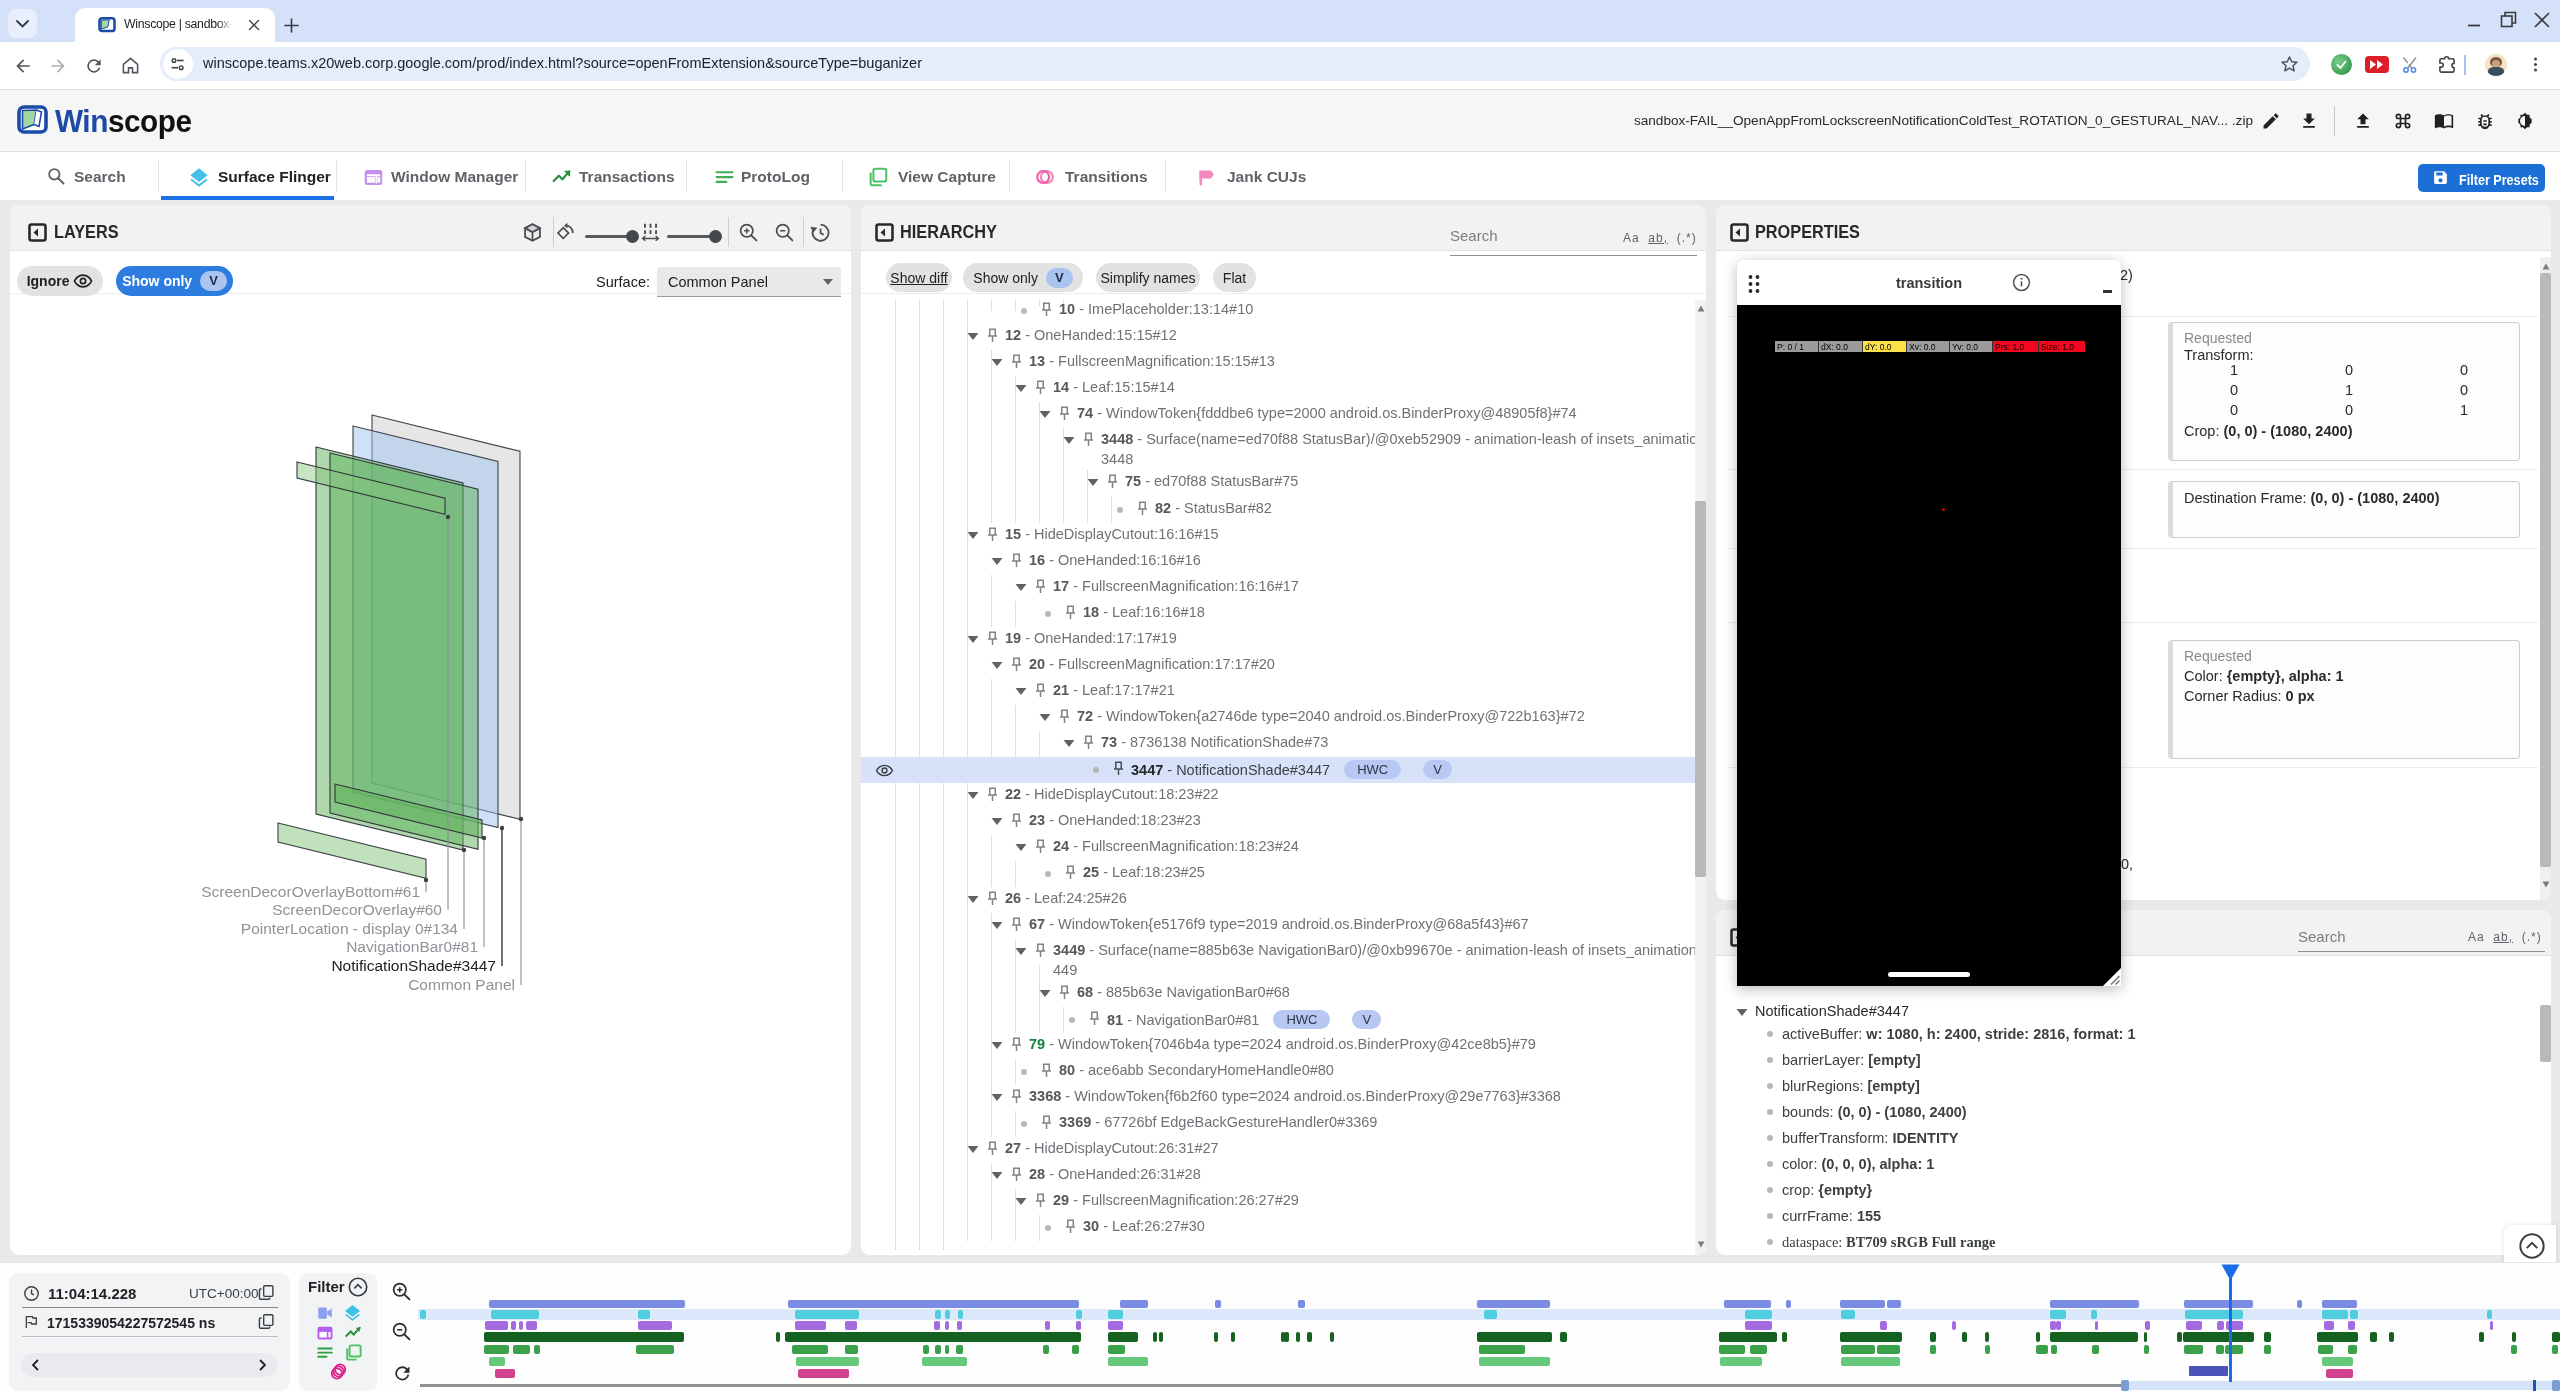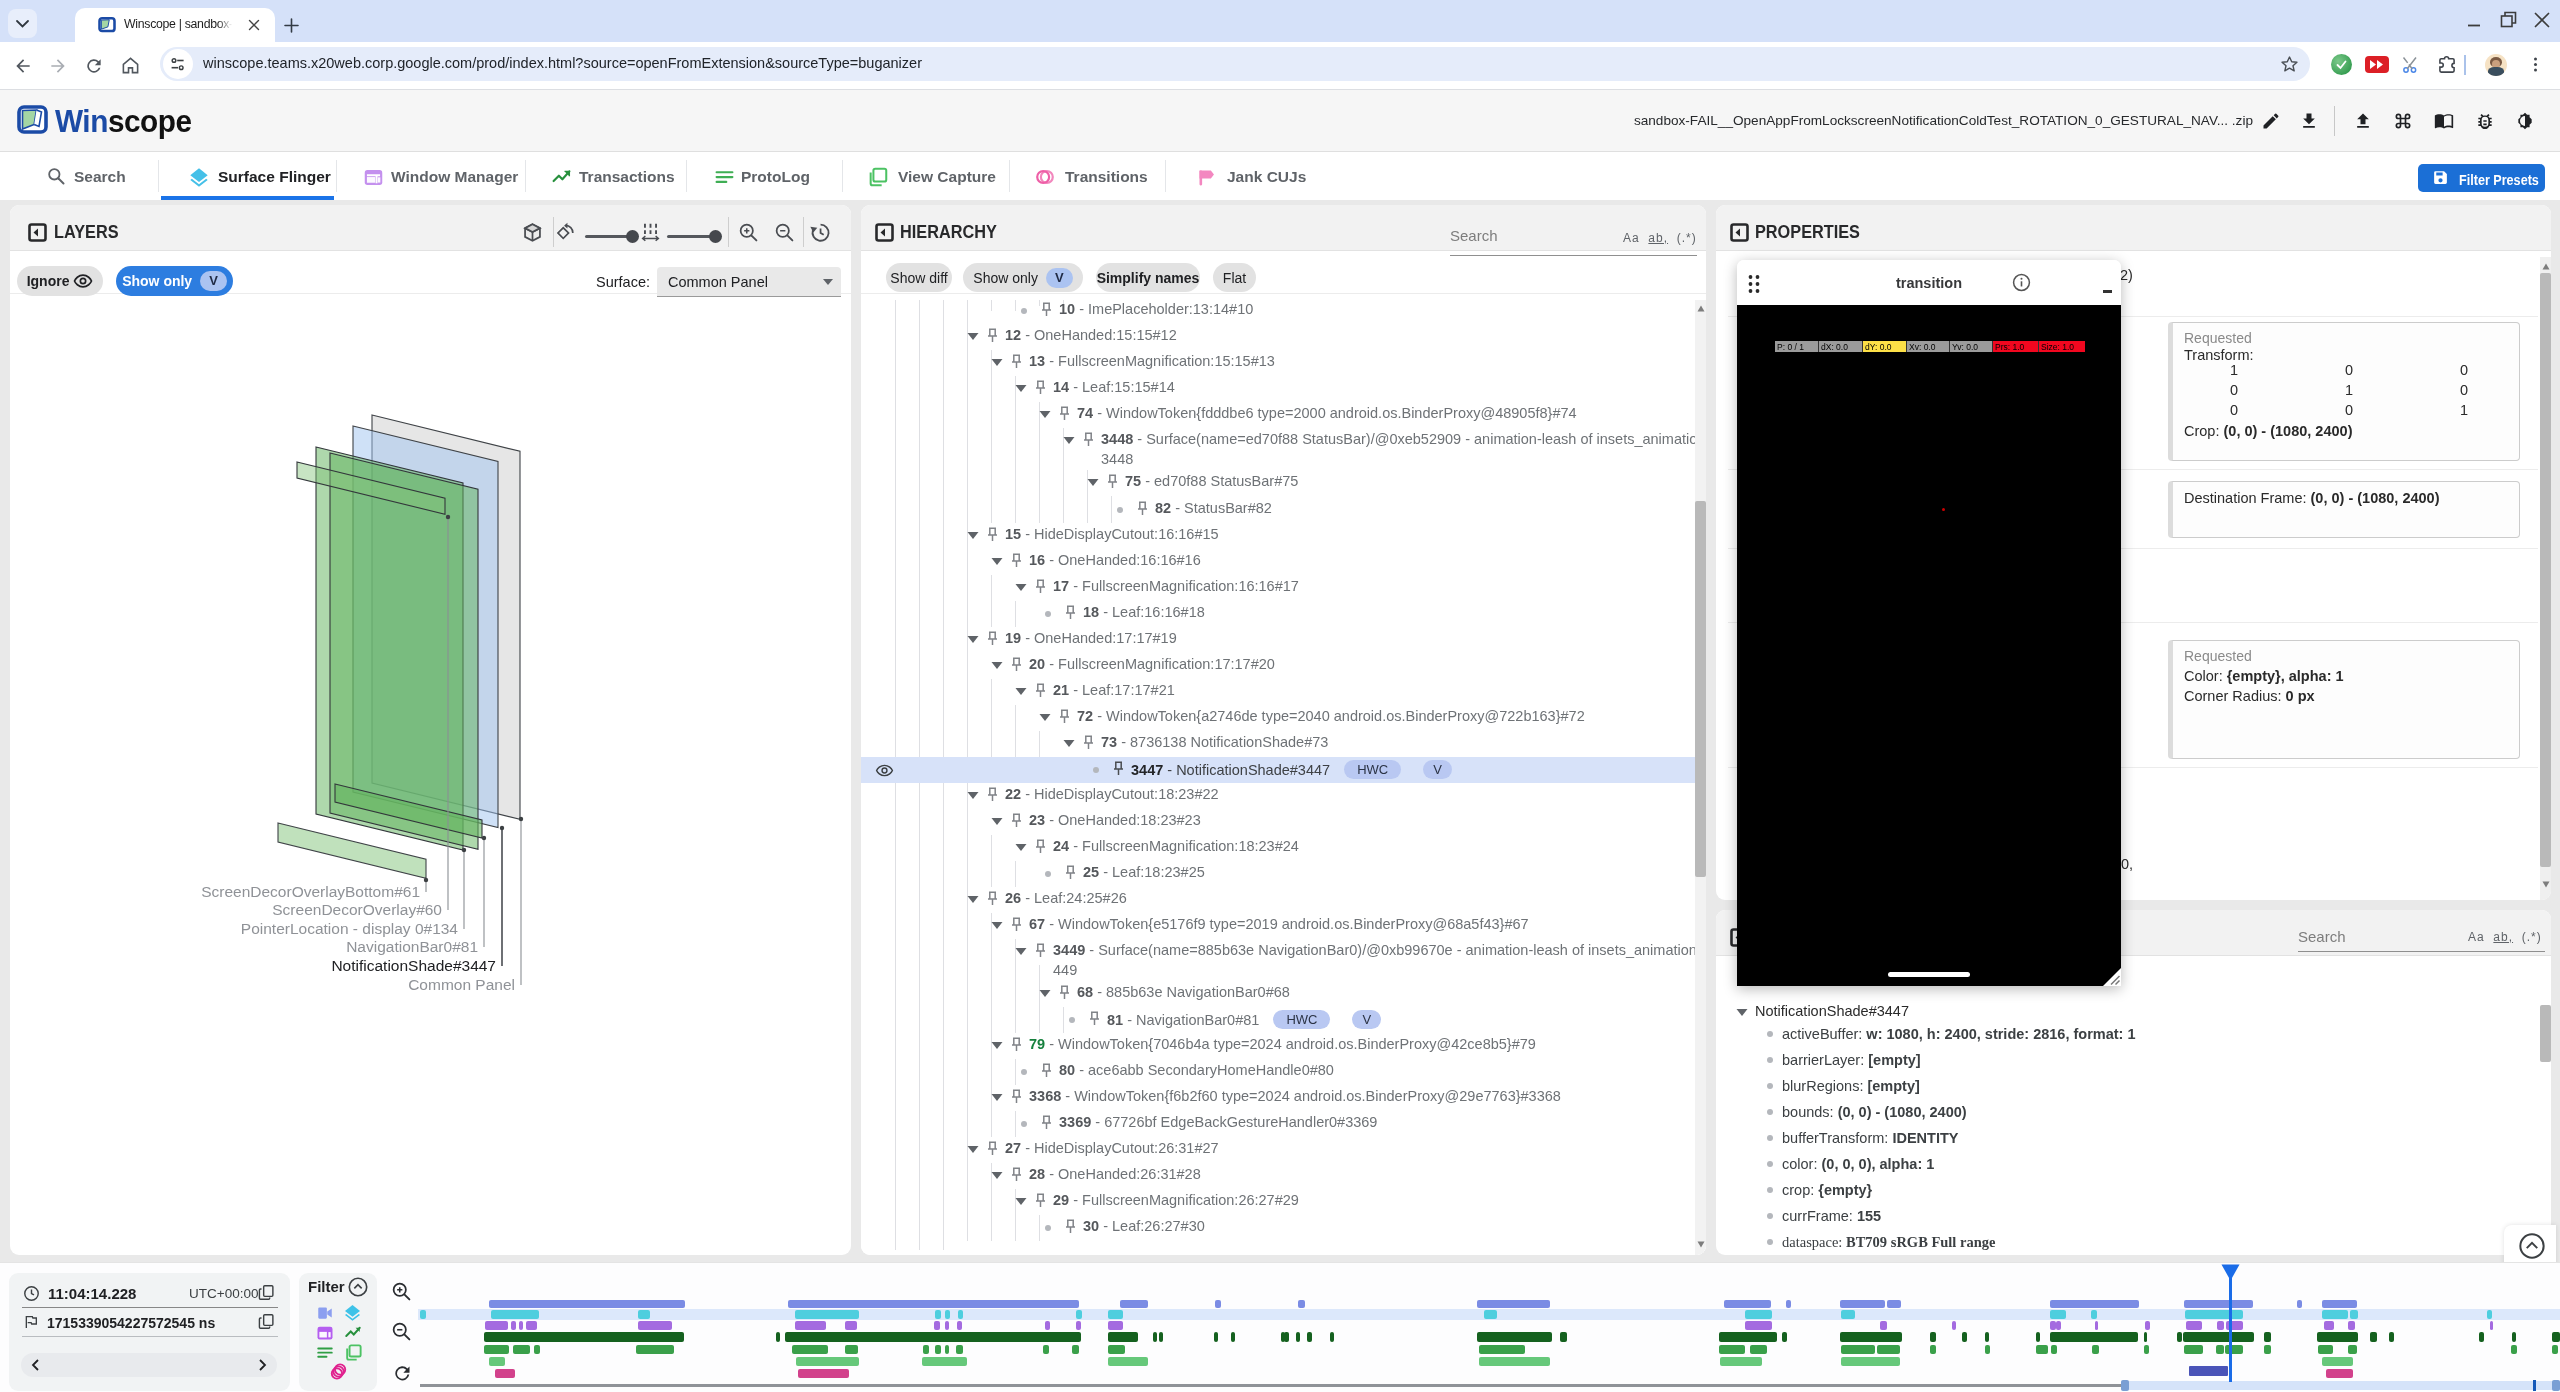--- a/index.html
+++ b/index.html
@@ -292,23 +292,23 @@
  <div class="phead" style="height:46px;"></div>
  <div class="abs" style="left:0;right:0;top:47px;height:42px;background:#fff;border-bottom:1px solid #ececec;"></div>
  <svg class="abs" style="left:14px;top:18px" width="19" height="19" viewBox="0 0 19 19">
       <rect x="1.5" y="1.5" width="16" height="16" rx="2" fill="none" stroke="#28292b" stroke-width="2.6"></rect>
       <path d="M10 5.5 L5.5 9.5 L10 13.5 Z" fill="#28292b"></path>
     </svg>
  <div class="ptitle" style="left:39px;top:16px;">HIERARCHY</div>
  <div class="srch" style="left:589px;top:22px;">Search</div>
  <div class="srchline" style="left:589px;top:50px;width:247px;"></div>
  <div class="srchicons" style="left:762px;top:26px;white-space:nowrap;">Aa&nbsp; <u>ab,</u>&nbsp; (.*)</div>
- <div class="chip" style="left:25px;top:58px;width:66px;height:29px;font-weight:400;">Show diff</div>
+ <div class="chip" style="left:25px;top:58px;width:66px;height:29px;font-weight:400;text-decoration:underline;">Show diff</div>
  <div class="chip" style="left:102px;top:58px;width:120px;height:29px;font-weight:400;">Show only<span class="vpill">V</span></div>
- <div class="chip" style="left:235px;top:58px;width:104px;height:29px;font-weight:700;">Simplify names</div>
+ <div class="chip" style="left:235px;top:58px;width:104px;height:29px;font-weight:400;">Simplify names</div>
  <div class="chip" style="left:352px;top:58px;width:43px;height:29px;font-weight:400;">Flat</div>
 <div class="abs" style="left:0;top:95px;width:845px;height:955px;background:#fff;overflow:hidden;font-size:14.5px;">
       <div class="abs" style="left:34px;top:-2px;width:1px;height:952px;background:#dedfe3;"></div>
       <div class="abs" style="left:58px;top:-2px;width:1px;height:952px;background:#dedfe3;"></div>
       <div class="abs" style="left:82px;top:-2px;width:1px;height:952px;background:#dedfe3;"></div>
       <div class="abs" style="left:106px;top:-2px;width:1px;height:943px;background:#dedfe3;"></div>
       <div class="abs" style="left:130px;top:-2px;width:1px;height:13px;background:#dedfe3;"></div>
       <div class="abs" style="left:130px;top:50px;width:1px;height:173px;background:#dedfe3;"></div>
       <div class="abs" style="left:130px;top:275px;width:1px;height:52px;background:#dedfe3;"></div>
       <div class="abs" style="left:130px;top:379px;width:1px;height:104px;background:#dedfe3;"></div>

